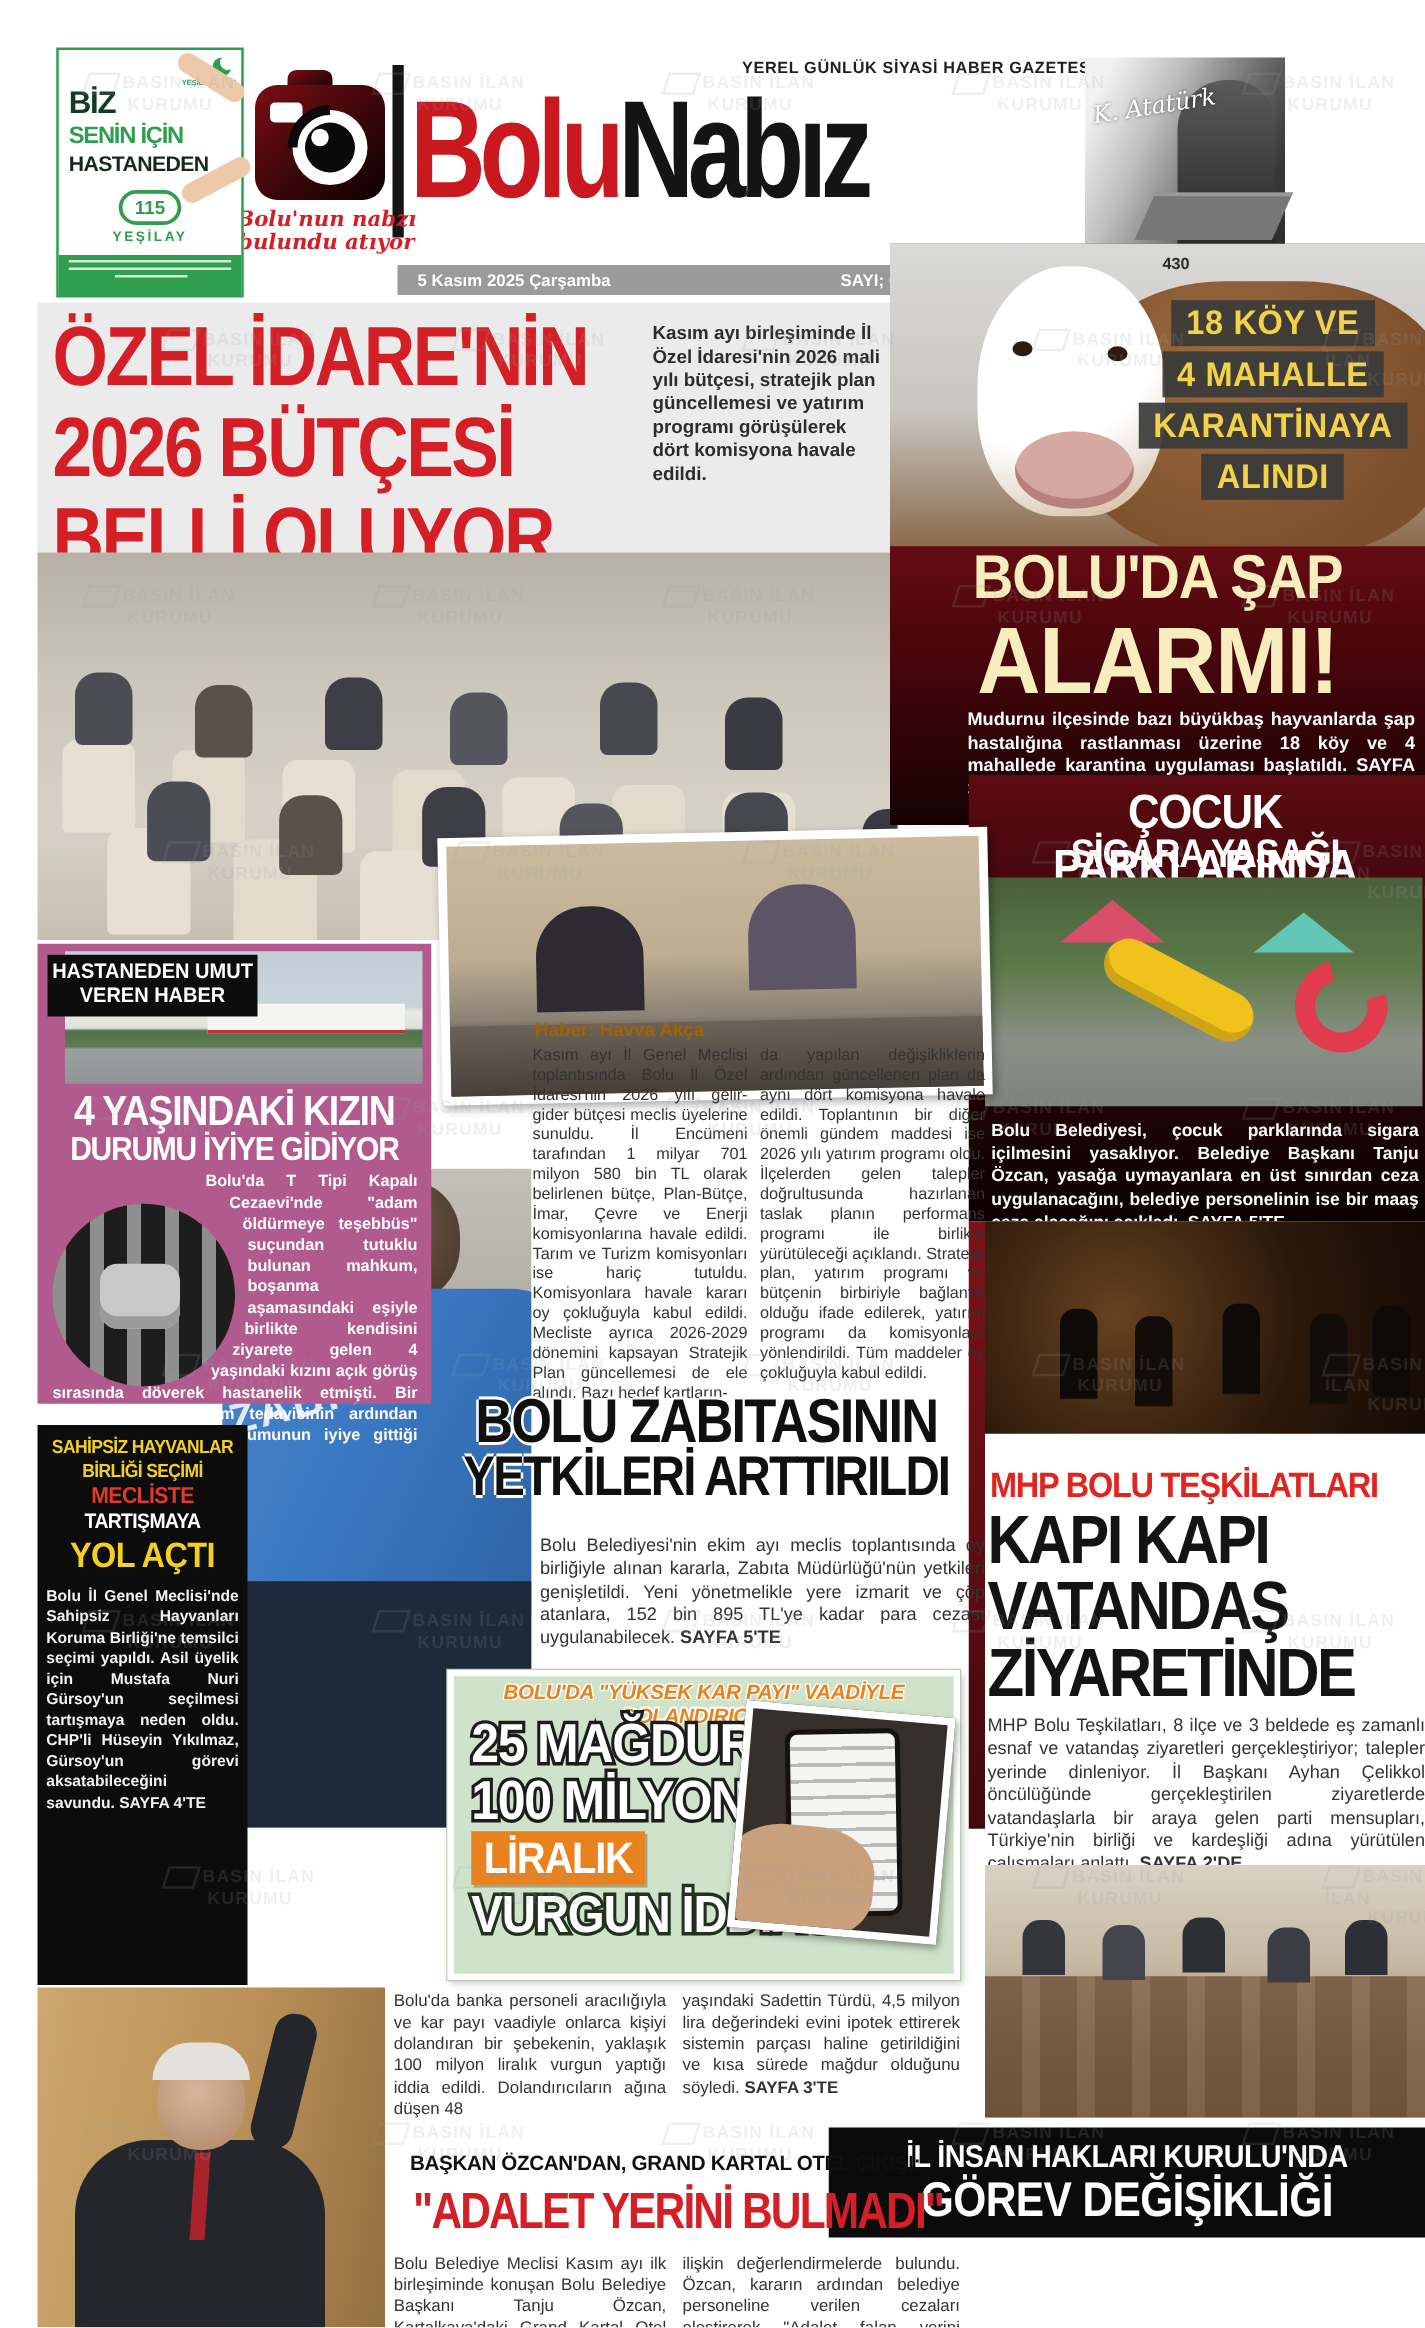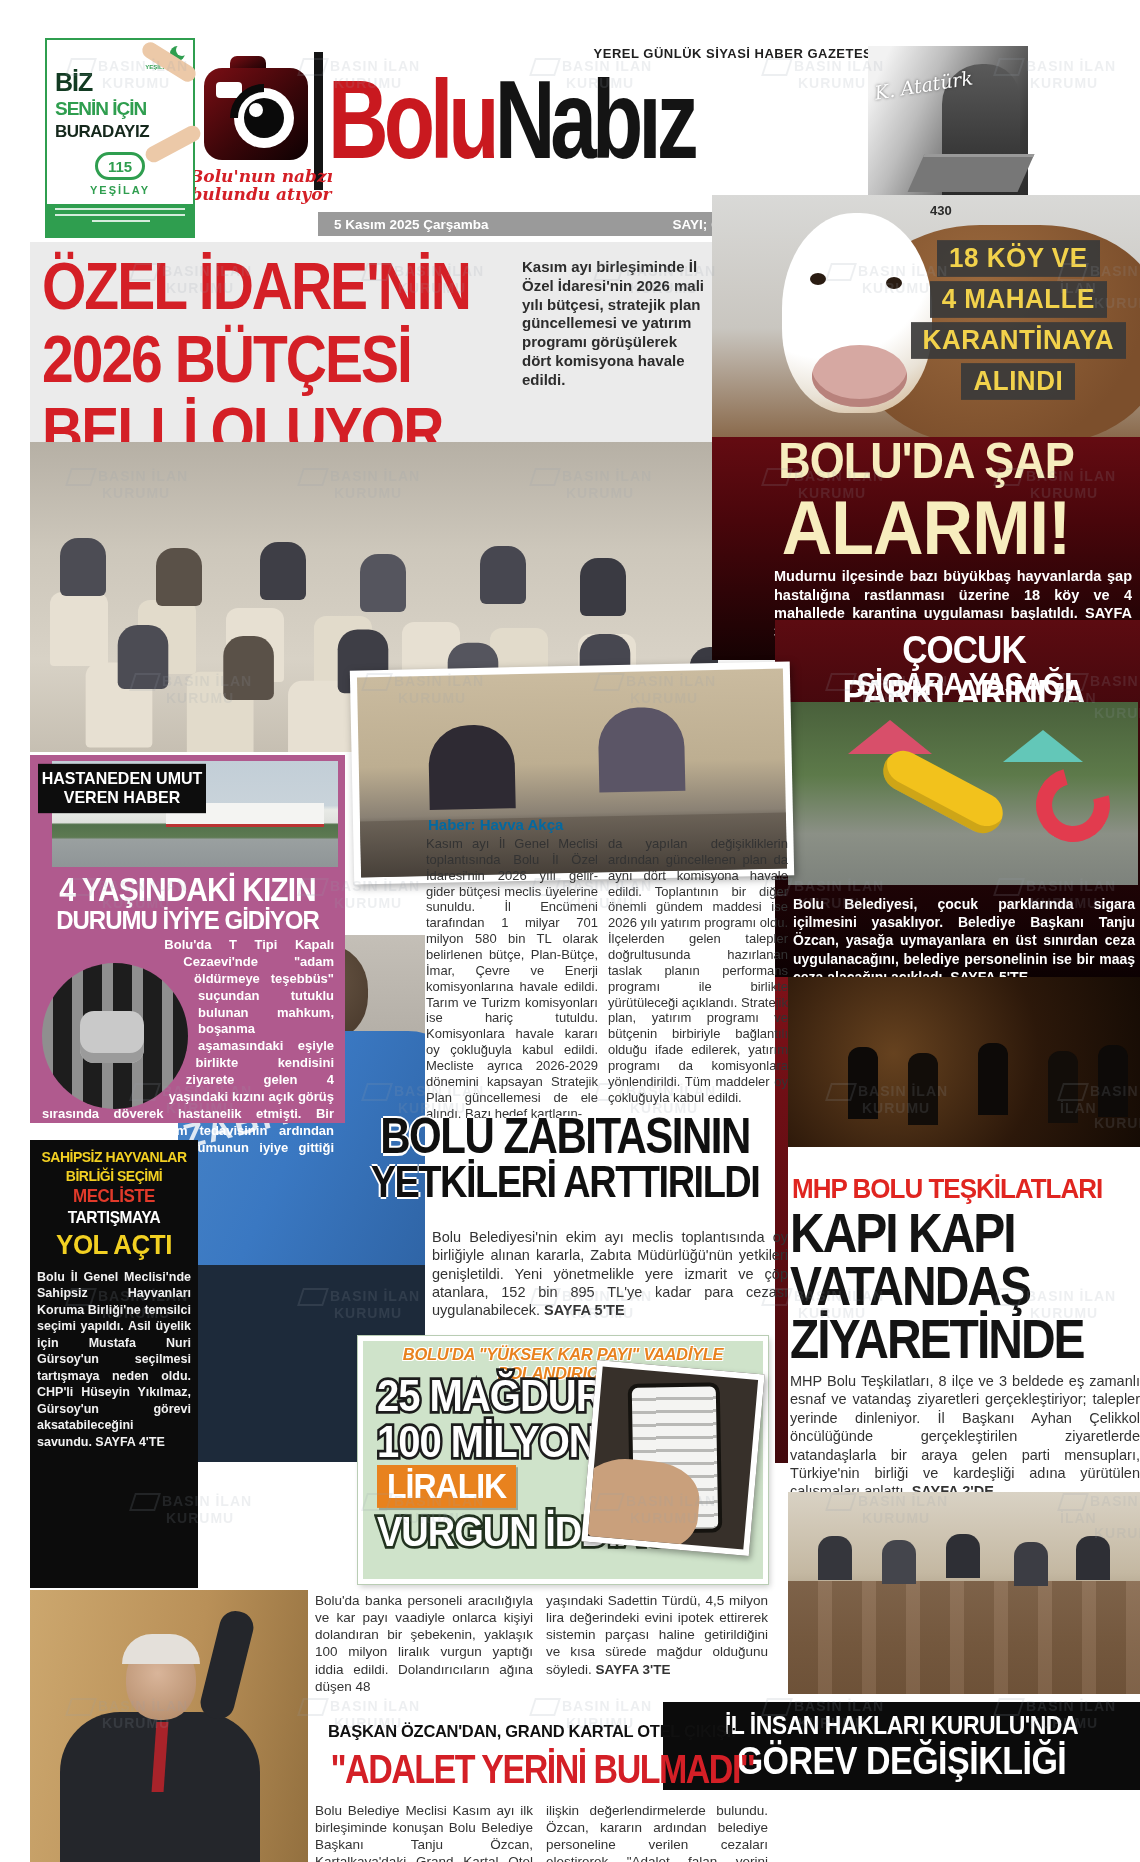--- a/index.html
+++ b/index.html
@@ -155,21 +155,21 @@
   .an-l5{color:#f2d022;font-size:26px;line-height:1.25;}
   .an-body{margin-top:8px;color:#f2f2f2;font-size:12.5px;line-height:1.32;text-align:justify;font-weight:bold;}
 
   
   .inset-photo{left:352px;top:666px;width:440px;height:214px;background:#fff;padding:7px;z-index:3;
       transform:rotate(-1.2deg);box-shadow:2px 3px 8px rgba(0,0,0,.35);}
   .inset-inner{width:100%;height:100%;position:relative;overflow:hidden;
       background:linear-gradient(#cabb9f 0%,#bdae91 45%,#8a8174 70%,#57514a 78%,#3f3a34 100%);}
   .fig-dark{position:absolute;width:86px;height:84px;border-radius:40px 40px 0 0;background:#2e2a33;}
   .desk{position:absolute;left:0;bottom:0;width:100%;height:56px;background:linear-gradient(#6b6257,#474039);}
-  .byline{left:428px;top:816px;font-size:15px;font-weight:bold;color:#0369a1;z-index:3;}
+  .byline{left:428px;top:816px;font-size:15px;font-weight:bold;color:#a16207;z-index:3;}
   .art-col{font-size:13px;line-height:1.22;color:#333;text-align:justify;z-index:3;}
   .art-col1{left:426px;top:836px;width:172px;}
   .art-col2{left:608px;top:836px;width:180px;}
 
   
   .zab-h{left:340px;top:1112px;width:450px;text-align:center;color:#101010;font-weight:bold;z-index:4;
       letter-spacing:-1.5px;line-height:.98;transform:scaleY(1.18);transform-origin:center top;
       text-shadow:2px 0 0 #fff,-2px 0 0 #fff,0 2px 0 #fff,0 -2px 0 #fff;}
   .zab-h .l1{font-size:42px;}
   .zab-h .l2{font-size:38px;}
@@ -248,21 +248,21 @@
 
   <div class="abs ad-box">
     <span class="crescent">
         <i></i>
       </span>
     <div class="ad-brand-top">YEŞİLAY BOLU</div>
     <div class="ad-hand" style="right:-6px;top:14px;transform:rotate(32deg);"></div>
     <div class="ad-hand" style="right:-10px;top:96px;transform:rotate(-28deg);"></div>
     <div class="ad-line1">BİZ</div>
     <div class="ad-line2">SENİN İÇİN</div>
-    <div class="ad-line3">BURADAYIZ</div>
+    <div class="ad-line3">HASTANEDEN</div>
     <div class="ad-phone">115</div>
     <div class="ad-brand">YEŞİLAY</div>
     <div class="ad-foot">
         <i></i>
         <i></i>
         <i></i>
       </div>
   </div>
 
   <div class="abs camera">

